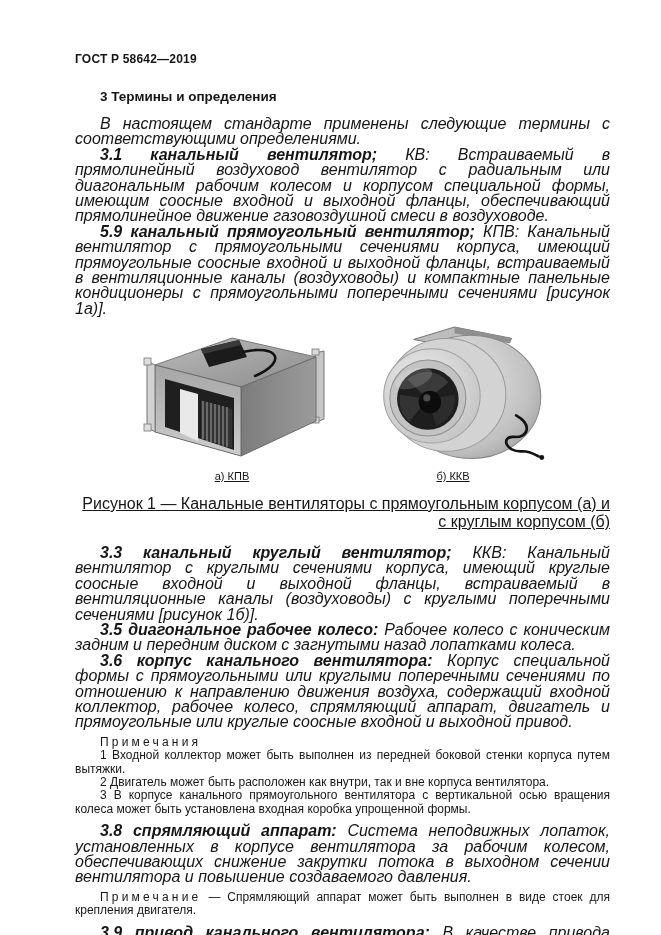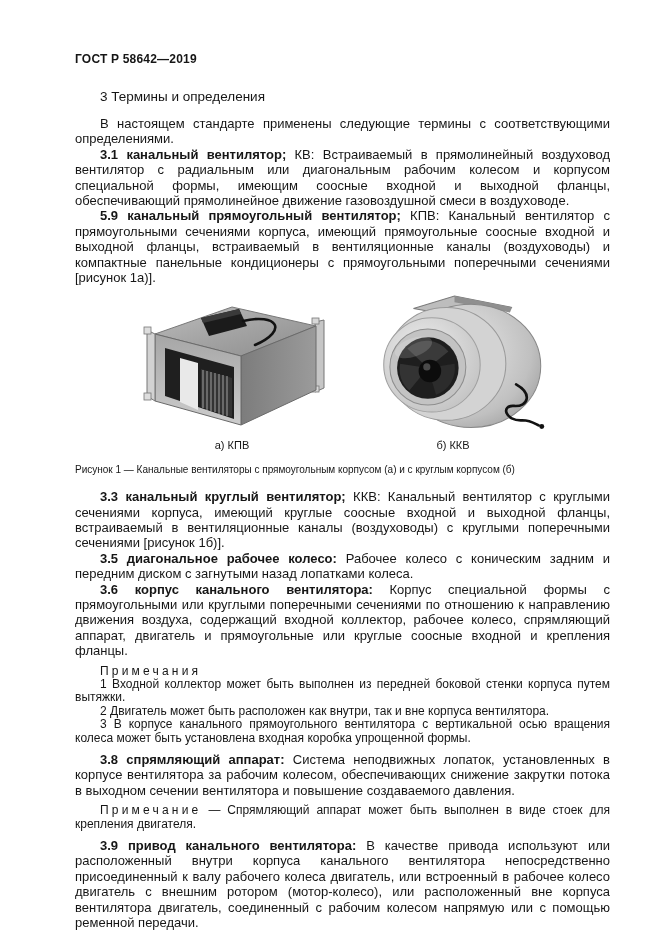--- a/index.html
+++ b/index.html
@@ -15,48 +15,49 @@
     padding: 52px 51px 0 75px;
     overflow: hidden;
   }
   .doc-header {
     font-size: 12px;
     font-weight: bold;
     letter-spacing: 0.2px;
   }
   .section-title {
     font-size: 13.5px;
-    font-weight: normal;
+    font-weight: bold;
     margin-top: 23px;
     margin-left: 25px;
   }
   .para {
-    font-size: 13px;
+    font-size: 16px;
     line-height: 15.4px;
     text-align: justify;
     text-indent: 25px;
+    font-style: italic;
   }
   .intro { margin-top: 12px; }
-  .figure-block { margin-top: 7px; }
+  .figure-block { margin-top: 7px; text-decoration: underline; }
   .figs {
     display: flex;
     justify-content: center;
     align-items: flex-end;
     gap: 26px;
   }
   .fig { width: 195px; }
   .fig svg { display: block; width: 100%; height: auto; }
   .fig-label {
     font-size: 11px;
     text-align: center;
     margin-top: 5px;
   }
   .fig-caption {
-    font-size: 10px;
-    text-align: left;
+    font-size: 16px;
+    text-align: right;
     margin-top: 13px;
     margin-bottom: 14px;
   }
   .note-block { margin: 6px 0 7px 0; }
   .note-para {
     font-size: 12px;
     line-height: 13.4px;
     text-align: justify;
     text-indent: 25px;
   }
@@ -176,21 +177,21 @@
       </div>
     </div>
     <div class="fig-caption">Рисунок 1 — Канальные вентиляторы с прямоугольным корпусом (а) и с круглым корпусом (б)</div>
   </div>
 
   <p class="para"><b>3.3 канальный круглый вентилятор;</b><span> ККВ: Канальный вентилятор с круглыми сечениями корпуса, имеющий круглые соосные входной и выходной фланцы, встраиваемый в вентиляционные каналы (воздуховоды) с круглыми поперечными сечениями [рисунок 1б)].</span></p>
 
 
   <p class="para"><b>3.5 диагональное рабочее колесо:</b><span> Рабочее колесо с коническим задним и передним диском с загнутыми назад лопатками колеса.</span></p>
 
-  <p class="para"><b>3.6 корпус канального вентилятора:</b><span> Корпус специальной формы с прямоугольными или круглыми поперечными сечениями по отношению к направлению движения воздуха, содержащий входной коллектор, рабочее колесо, спрямляющий аппарат, двигатель и прямоугольные или круглые соосные входной и крепления фланцы.</span></p>
+  <p class="para"><b>3.6 корпус канального вентилятора:</b><span> Корпус специальной формы с прямоугольными или круглыми поперечными сечениями по отношению к направлению движения воздуха, содержащий входной коллектор, рабочее колесо, спрямляющий аппарат, двигатель и прямоугольные или круглые соосные входной и выходной привод.</span></p>
 
   <div class="note-block">
     <p class="note-para"><span class="spaced">Примечания</span></p>
     <p class="note-para">1 Входной коллектор может быть выполнен из передней боковой стенки корпуса путем вытяжки.</p>
     <p class="note-para">2 Двигатель может быть расположен как внутри, так и вне корпуса вентилятора.</p>
     <p class="note-para">3 В корпусе канального прямоугольного вентилятора с вертикальной осью вращения колеса может быть установлена входная коробка упрощенной формы.</p>
   </div>
 
 
   <p class="para"><b>3.8 спрямляющий аппарат:</b><span> Система неподвижных лопаток, установленных в корпусе вентилятора за рабочим колесом, обеспечивающих снижение закрутки потока в выходном сечении вентилятора и повышение создаваемого давления.</span></p>

